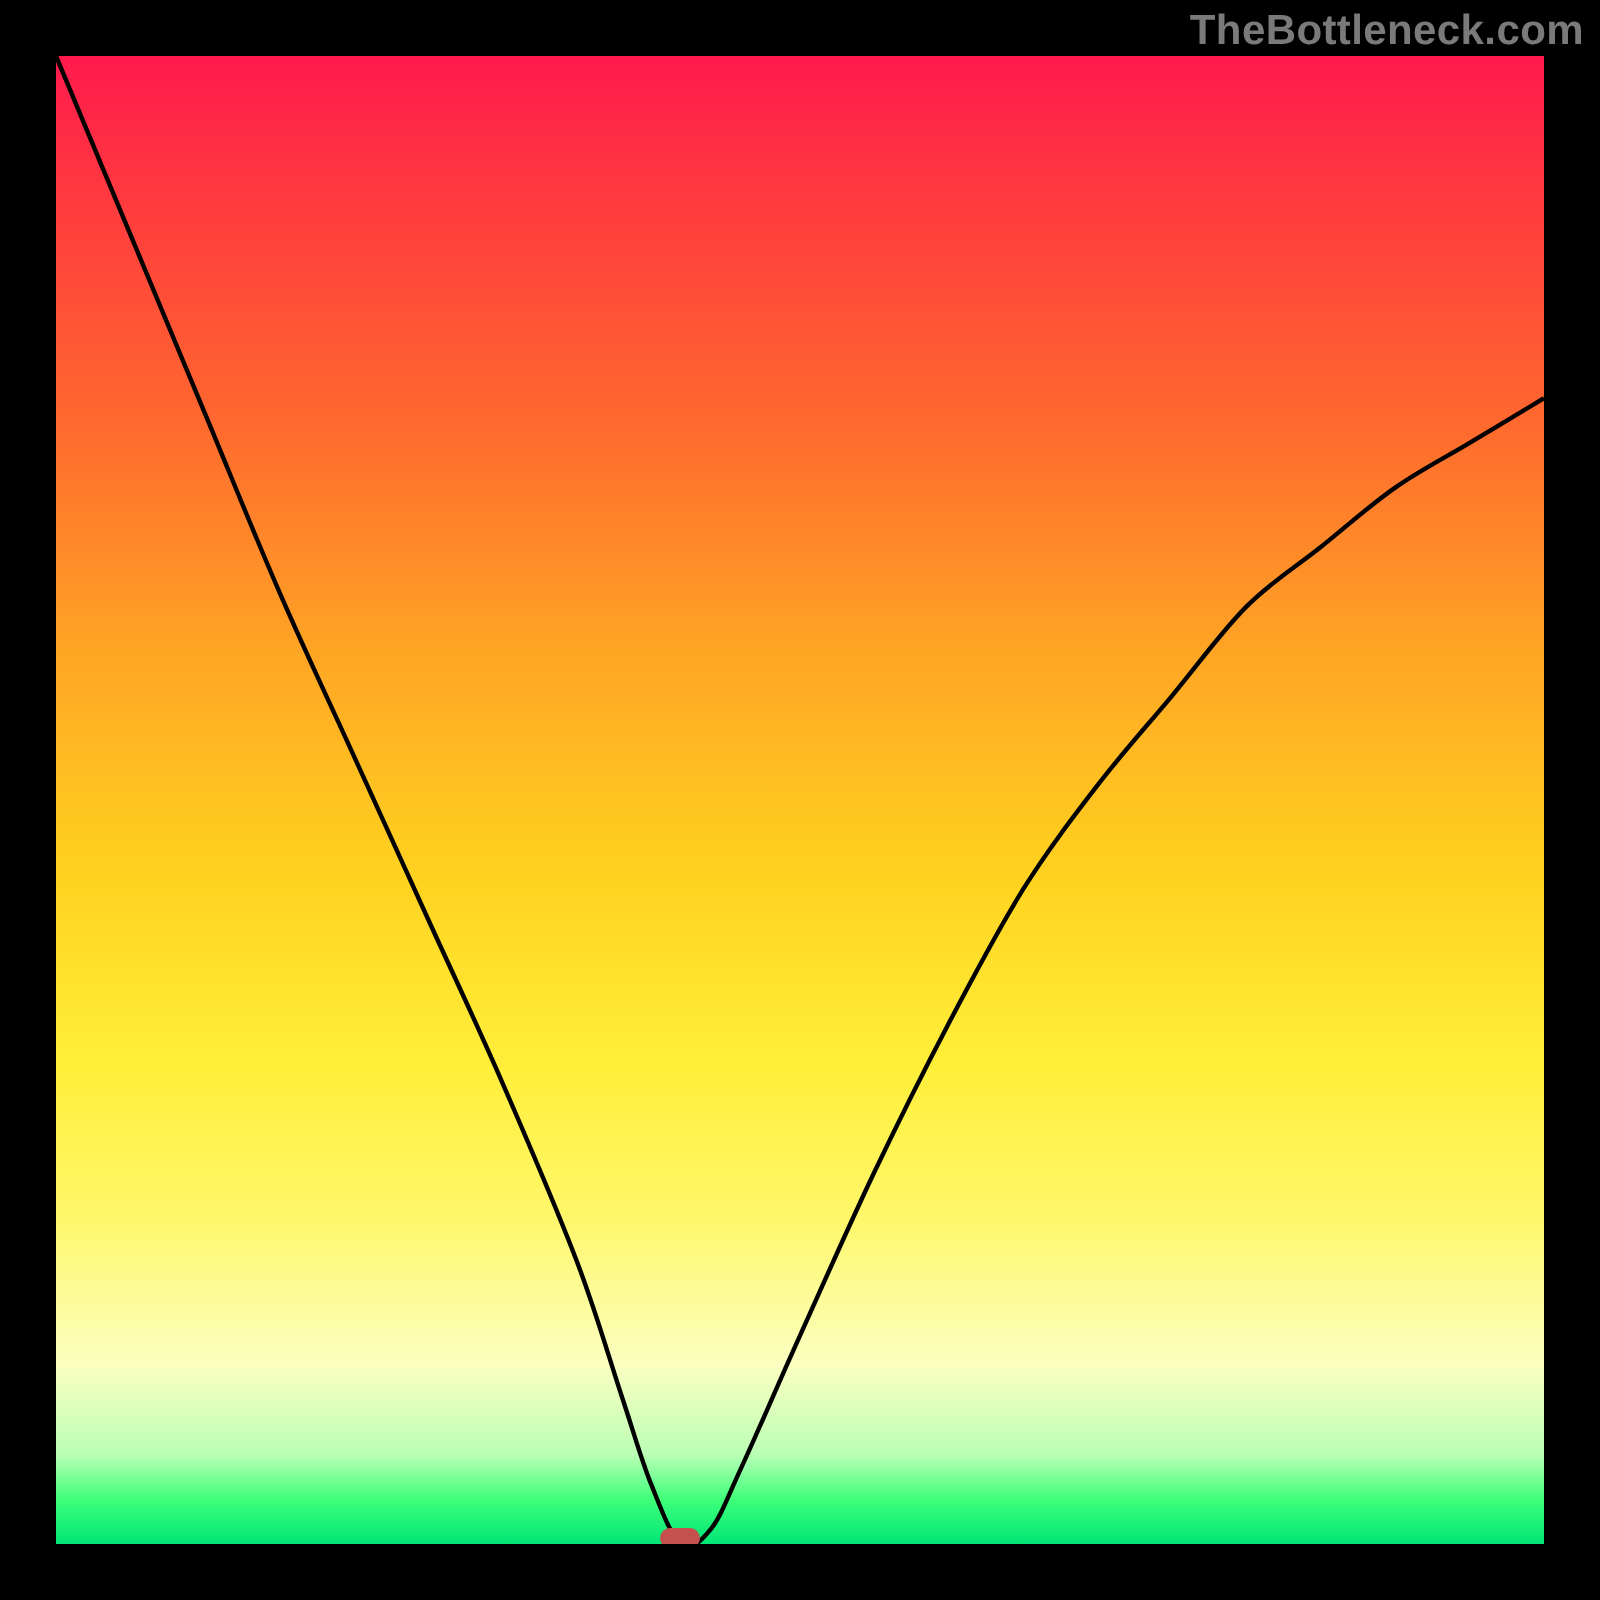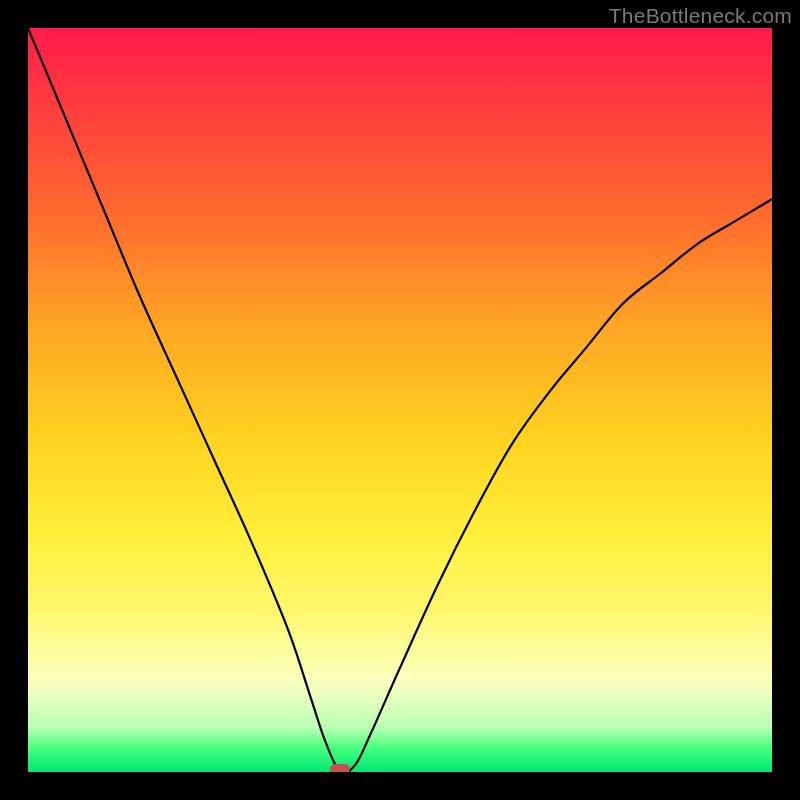--- a/index.html
+++ b/index.html
@@ -50,21 +50,21 @@
       #00e676 100%
     );
   }
   .watermark {
     position: absolute;
     top: 4px;
     right: 8px;
     color: #7a7a7a;
     font-size: 21px;
     letter-spacing: 0.2px;
-    font-weight: 400;
+    font-weight: 700;
     z-index: 10;
   }
   svg.curve {
     position: absolute;
     left: 0;
     top: 0;
     width: 744px;
     height: 744px;
     z-index: 5;
   }

